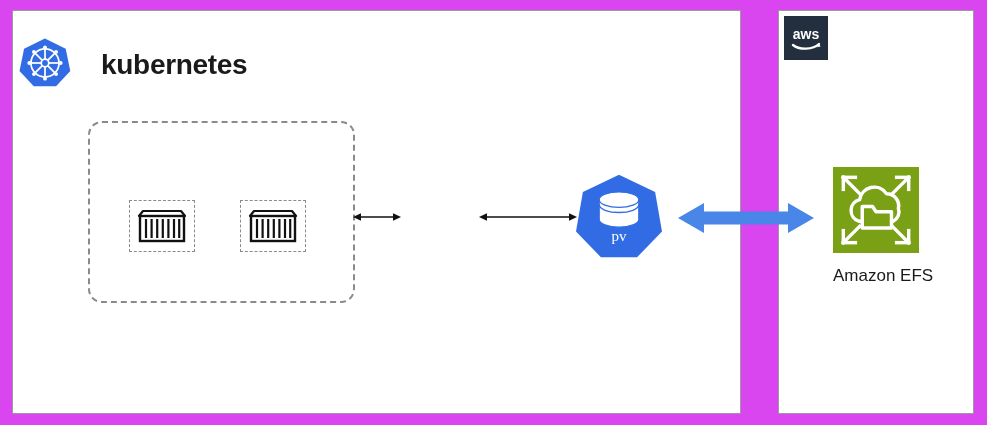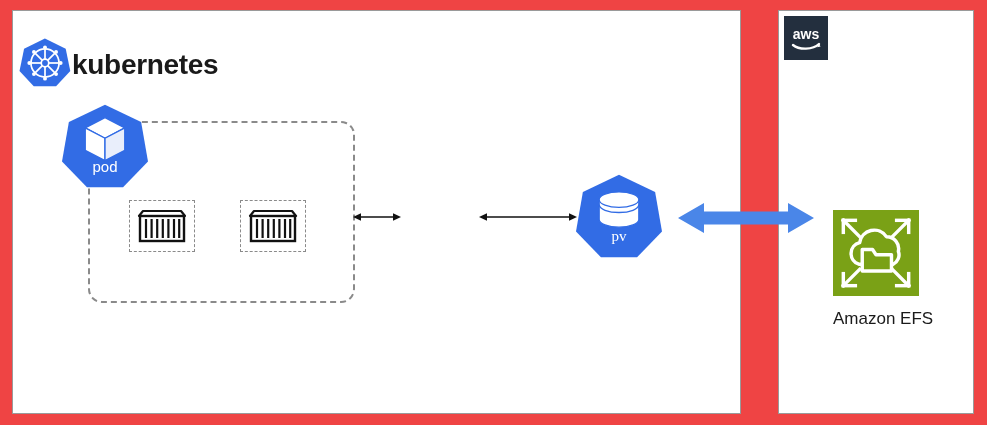--- a/index.html
+++ b/index.html
@@ -8,21 +8,21 @@
     padding: 0;
     background: #ffffff;
   }
   body {
     font-family: "Liberation Sans", sans-serif;
   }
   #canvas {
     position: relative;
     width: 987px;
     height: 425px;
-    background: #ef4444;
+    background: #d946ef;
     overflow: hidden;
   }
 
   
   .panel {
     position: absolute;
     border: 1px solid #9a9a9a;
     background: #ffffff;
     box-sizing: border-box;
   }
@@ -41,21 +41,21 @@
   }
   #aws-logo-tile svg { display: block; }
 
   
   #k8s-brand {
     position: absolute;
     left: 18px;
     top: 36px;
     display: flex;
     align-items: center;
-    gap: 0;
+    gap: 29px;
   }
   #k8s-brand .wordmark {
     font-size: 28px;
     font-weight: bold;
     color: #1a1a1a;
     letter-spacing: -0.3px;
     line-height: 1;
   }
 
   
@@ -125,21 +125,20 @@
     z-index: 5;
   }
 
   
   #efs-service {
     position: absolute;
     left: 833px;
     top: 167px;
     width: 86px;
     text-align: center;
-    margin-top: 43px;
   }
   #efs-tile {
     width: 86px;
     height: 86px;
     background: #7aa116;
   }
   #efs-tile svg { display: block; }
   #efs-label {
     margin-top: 13px;
     font-size: 17px;
@@ -222,31 +221,20 @@
         <line x1="15.6" y1="12" x2="15.6" y2="31"></line>
         <line x1="21.2" y1="12" x2="21.2" y2="31"></line>
         <line x1="26.8" y1="12" x2="26.8" y2="31"></line>
         <line x1="32.4" y1="12" x2="32.4" y2="31"></line>
         <line x1="38" y1="12" x2="38" y2="31"></line>
         <line x1="43.2" y1="12" x2="43.2" y2="31"></line>
       </g>
     </svg>
   </div>
 
-  <div class="hex-badge" id="pod-badge">
-    <svg width="86" height="86" viewBox="0 0 100 100" aria-hidden="true">
-      <polygon points="50,2 92,22 100,68 71,98 29,98 0,68 8,22" fill="#326CE5"></polygon>
-      <g fill="#ffffff" stroke="#326CE5" stroke-width="1.6" stroke-linejoin="round">
-        <polygon points="50,17 73,29 50,41 27,29"></polygon>
-        <polygon points="27,29 50,41 50,67 27,55"></polygon>
-        <polygon points="73,29 73,55 50,67 50,41" fill="#e9eefb"></polygon>
-      </g>
-    </svg>
-    <span class="hex-label">pod</span>
-  </div>
 
 
   <div class="hex-badge" id="pv-badge">
     <svg width="86" height="86" viewBox="0 0 100 100" aria-hidden="true">
       <polygon points="50,2 92,22 100,68 71,98 29,98 0,68 8,22" fill="#326CE5"></polygon>
       <g fill="#ffffff" stroke="#326CE5" stroke-width="1.4">
         <path d="M27 31 L27 54 A23 9 0 0 0 73 54 L73 31 Z"></path>
         <ellipse cx="50" cy="31" rx="23" ry="9"></ellipse>
       </g>
       <path d="M27 37 A23 9 0 0 0 73 37" fill="none" stroke="#326CE5" stroke-width="1.6"></path>

